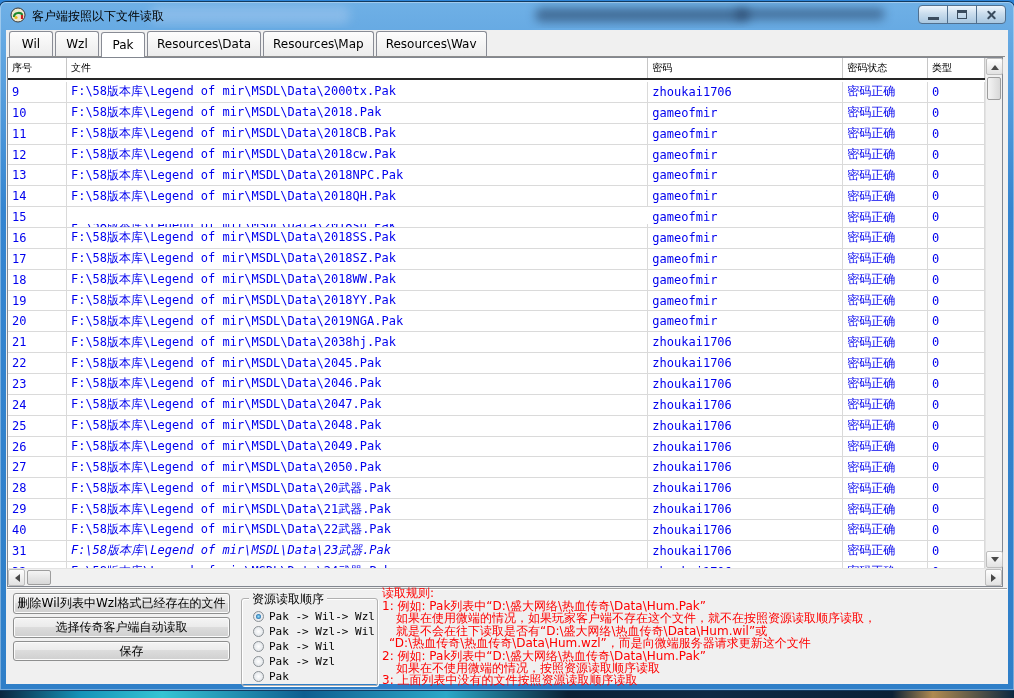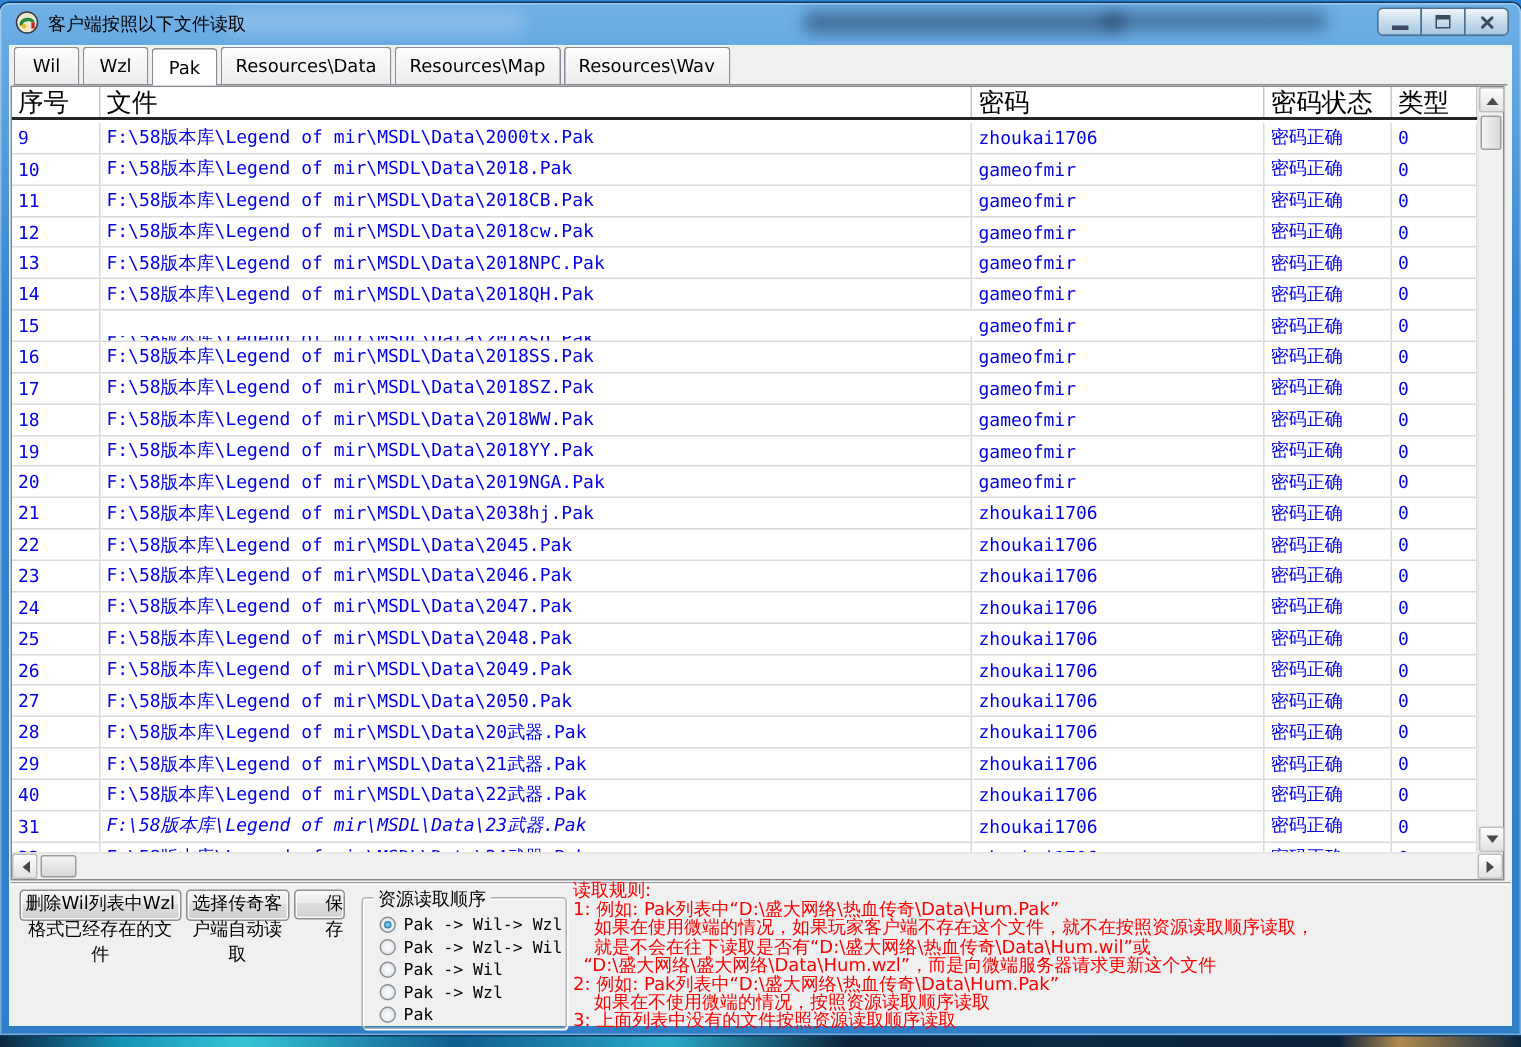--- a/index.html
+++ b/index.html
@@ -33,41 +33,41 @@
   .client{position:absolute;left:6px;right:6px;top:28px;bottom:6px;background:#f0f0f0;}
   
   .tab-bar{position:absolute;left:3px;right:3px;top:5px;height:22px;display:flex;align-items:flex-end;border-bottom:1px solid #8c8c8c;}
   .tab{height:19px;min-width:44px;padding:12px 9px;margin-right:2px;font-size:12px;
     background:linear-gradient(#fdfdfd,#ececec);border:1px solid #898c95;border-bottom:none;
     border-radius:3px 3px 0 0;display:flex;align-items:center;justify-content:center;white-space:nowrap;}
   .tab.active{height:22px;background:#fff;margin-bottom:-1px;z-index:2;}
   
   .table-frame{position:absolute;left:1px;top:27px;width:996px;height:530px;border:1px solid #828790;background:#fff;}
   .thead{position:absolute;left:0;top:0;right:17px;height:22px;display:flex;background:#fff;border-bottom:2px solid #262626;}
-  .th{font-size:17px;color:#000;padding-left:4px;display:flex;align-items:center;border-right:1px solid #c6c6c6;overflow:hidden;white-space:nowrap;}
+  .th{font-size:10px;color:#000;padding-left:4px;display:flex;align-items:center;border-right:1px solid #c6c6c6;overflow:hidden;white-space:nowrap;}
   .tbody{position:absolute;left:0;top:24px;right:17px;bottom:18px;overflow:hidden;}
   .tr{display:flex;height:20.87px;border-bottom:1px solid #dadada;}
   .td{font-family:"DejaVu Sans Mono","DejaVu Sans",monospace;font-size:12px;color:#0000ee;
     padding-left:4px;display:flex;align-items:center;border-right:1px solid #dadada;overflow:hidden;white-space:nowrap;}
   
   .vscroll{position:absolute;right:0;top:0;bottom:18px;width:17px;background:#f1f1f1;border-left:1px solid #e3e3e3;}
   .hscroll{position:absolute;left:0;right:0;bottom:0;height:18px;background:#f1f1f1;border-top:1px solid #e3e3e3;}
   .sb-btn{position:absolute;background:linear-gradient(#fefefe,#e2e2e2);border:1px solid #bdbdbd;border-radius:2px;display:flex;align-items:center;justify-content:center;}
   .vs-up{top:0;left:0;width:17px;height:17px;} .vs-down{bottom:0;left:0;width:17px;height:17px;}
   .hs-left{left:0;top:0;width:17px;height:17px;} .hs-right{right:0;top:0;width:17px;height:17px;}
   .vs-thumb{position:absolute;left:1px;right:1px;top:19px;height:23px;background:linear-gradient(90deg,#f4f4f4,#d8d8d8);border:1px solid #9d9d9d;border-radius:2px;}
   .hs-thumb{position:absolute;top:1px;bottom:1px;left:19px;width:24px;background:linear-gradient(#f4f4f4,#d8d8d8);border:1px solid #9d9d9d;border-radius:2px;}
   .arr{width:0;height:0;border:4px solid transparent;}
   .a-up{border-bottom:5px solid #4a4a4a;margin-top:-3px;}
   .a-down{border-top:5px solid #4a4a4a;margin-bottom:-3px;}
   .a-left{border-right:5px solid #4a4a4a;margin-left:-3px;}
   .a-right{border-left:5px solid #4a4a4a;margin-right:-3px;}
   
   .groove{position:absolute;left:1px;right:1px;top:558px;height:2px;border-top:1px solid #9f9f9f;border-bottom:1px solid #fff;}
-  .button-column{position:absolute;left:7px;top:563px;width:217px;display:flex;gap:3px;}
+  .button-column{position:absolute;left:7px;top:563px;width:217px;display:flex;flex-direction:column;gap:3px;}
   .win-btn{height:21px;border:1px solid #8e8f8f;border-radius:3px;color:#000;font-size:12px;
     font-family:"DejaVu Sans","Liberation Sans",sans-serif;
     background:linear-gradient(#f4f4f4,#ebebeb 45%,#dddddd 46%,#cfcfcf);box-shadow:inset 0 0 0 1px #fbfbfb;padding:0;}
   .win-btn:nth-child(n+3){height:20px;padding-left:20px;}
   .radio-box{position:absolute;left:235px;top:568px;width:137px;height:88px;border:1px solid #b0b0b0;border-radius:3px;
     box-shadow:inset 1px 1px 0 #fff,1px 1px 0 #fff;}
   .radio-caption{position:absolute;top:-8px;left:7px;background:#f0f0f0;padding:0 3px;font-size:12px;color:#000;}
   .radio-options{position:absolute;left:11px;top:11px;right:2px;display:flex;flex-direction:column;gap:2px;}
   .radio-row{display:flex;align-items:center;height:13px;gap:5px;}
   .radio{width:11px;height:11px;border-radius:50%;border:1px solid #8a9095;background:radial-gradient(#ffffff,#d8dde2);display:flex;align-items:center;justify-content:center;flex:0 0 auto;}
@@ -354,20 +354,20 @@
           </div>
         </div>
     </div>
 
     <div class="rules">
       <div class="rules-title">读取规则:</div>
       <div>
           <div class="rule-line ind0">1: 例如: Pak列表中“D:\盛大网络\热血传奇\Data\Hum.Pak”</div>
           <div class="rule-line ind1">如果在使用微端的情况，如果玩家客户端不存在这个文件，就不在按照资源读取顺序读取，</div>
           <div class="rule-line ind1">就是不会在往下读取是否有“D:\盛大网络\热血传奇\Data\Hum.wil”或</div>
-          <div class="rule-line ind2">“D:\盛大网络\盛大网络\Data\Hum.wzl”，而是向微端服务器请求更新这个文件</div>
+          <div class="rule-line ind2">“D:\热血传奇\热血传奇\Data\Hum.wzl”，而是向微端服务器请求更新这个文件</div>
           <div class="rule-line ind0">2: 例如: Pak列表中“D:\盛大网络\热血传奇\Data\Hum.Pak”</div>
           <div class="rule-line ind1">如果在不使用微端的情况，按照资源读取顺序读取</div>
           <div class="rule-line ind0">3: 上面列表中没有的文件按照资源读取顺序读取</div>
         </div>
     </div>
   </div>
 </div>
 
 </body></html>

